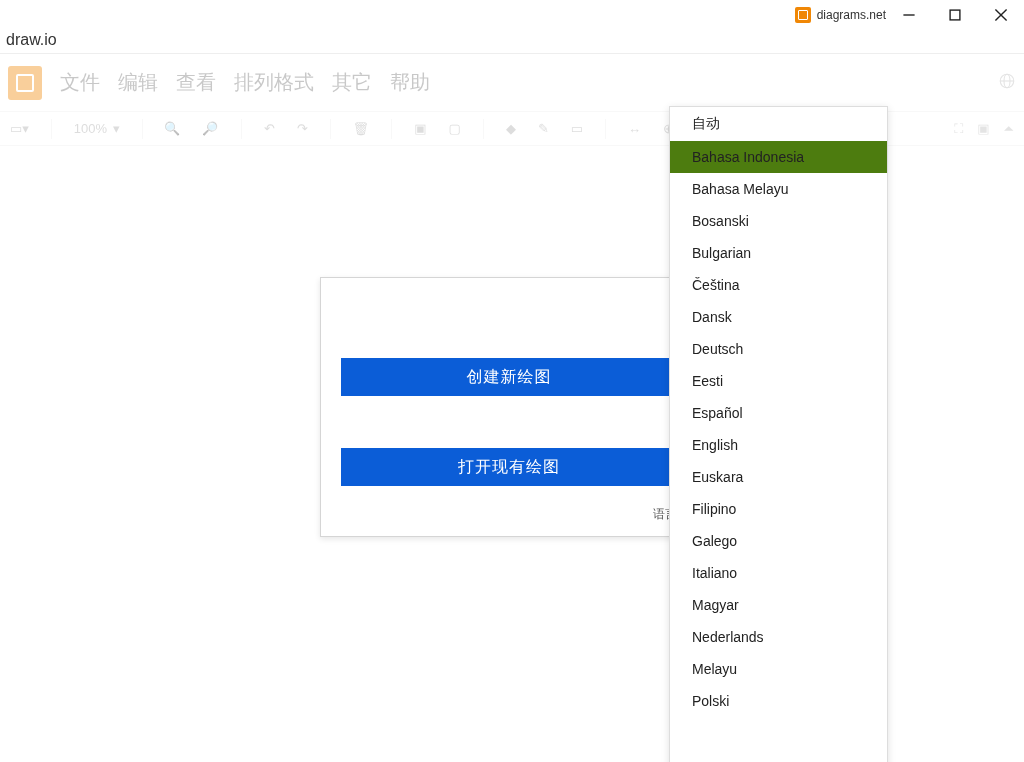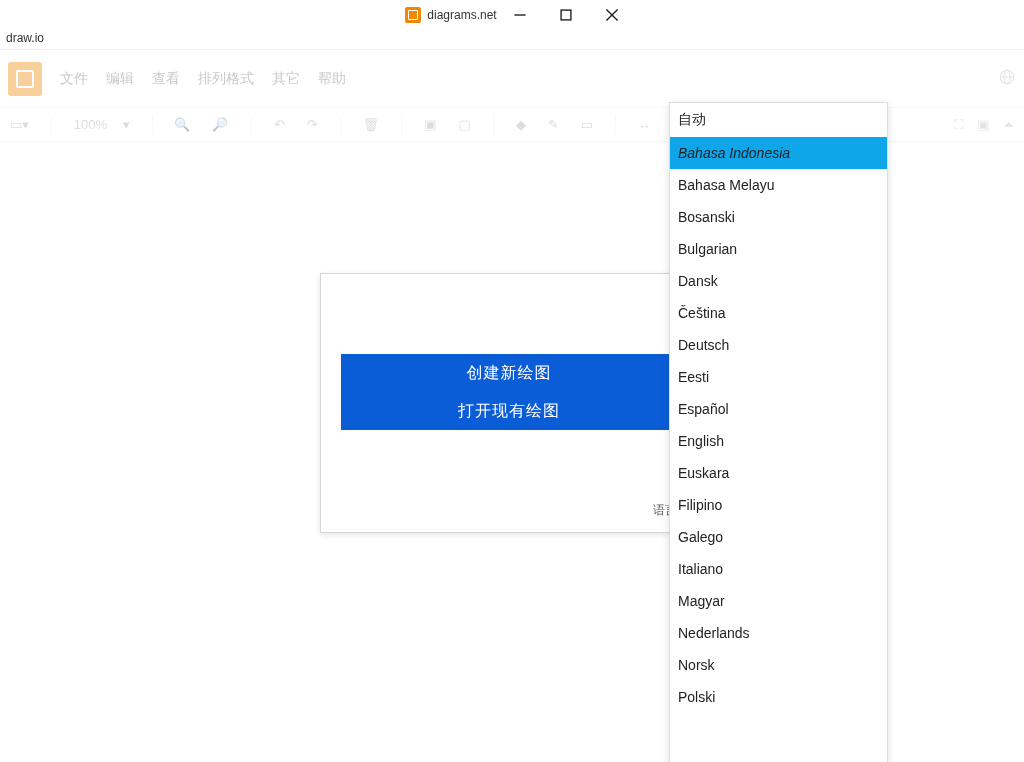--- a/index.html
+++ b/index.html
@@ -1,45 +1,45 @@
 <!DOCTYPE html>
 <html><head>
 <meta charset="utf-8">
 <style>
   * { box-sizing: border-box; }
   html, body { margin:0; padding:0; width:1024px; height:762px; font-family: "Segoe UI", Arial, sans-serif; background:#fff; overflow:hidden; }
-  .titlebar { height:30px; display:flex; align-items:center; justify-content:center; padding-left:16px; background:#fff; }
+  .titlebar { height:30px; display:flex; align-items:center; justify-content:flex-end; padding-left:16px; background:#fff; }
   .titlebar-left { display:flex; align-items:center; gap:6px; }
   .app-icon { width:16px; height:16px; background:#f08705; border-radius:2px; position:relative; }
   .app-icon::before { content:""; position:absolute; inset:3px; border:1px solid #fff; border-radius:1px; }
   .title-text { font-size:12px; color:#333; }
   .win-controls { display:flex; }
   .win-btn { width:46px; height:30px; display:flex; align-items:center; justify-content:center; font-size:11px; color:#222; }
-  .subtitle { padding:1px 6px 4px 6px; font-size:12px; color:#333; }
+  .subtitle { padding:1px 6px 4px 6px; font-size:16px; color:#333; }
   .app-chrome { position:relative; height:702px; border-top:1px solid #eee; }
   .dim-overlay { position:absolute; inset:0; background:rgba(255,255,255,0.6); z-index:1; pointer-events:none; }
   .header { height:58px; display:flex; align-items:center; padding:0 8px; border-bottom:1px solid #eee; }
   .logo { width:34px; height:34px; background:#f08705; border-radius:3px; margin-right:18px; position:relative; }
   .logo::after { content:""; position:absolute; left:8px; right:8px; top:8px; bottom:8px; border:2px solid #fff; border-radius:2px; }
-  .menubar { display:flex; gap:18px; font-size:14px; color:#777; }
+  .menubar { display:flex; gap:18px; font-size:20px; color:#777; }
   .menubar span { cursor:default; }
   .globe { margin-left:auto; color:#aaa; }
   .toolbar { height:34px; border-bottom:1px solid #eee; display:flex; align-items:center; padding:0 10px; gap:22px; color:#aaa; font-size:13px; }
   .tb-sep { width:1px; height:20px; background:#eee; }
-  .zoom { display:flex; align-items:center; gap:16px; }
+  .zoom { display:flex; align-items:center; gap:6px; }
   .right-icons { margin-left:auto; display:flex; gap:14px; color:#bbb; }
   .canvas-area { position:absolute; top:92px; left:0; right:0; bottom:0; background:#fff; }
   .modal { position:absolute; z-index:2; left:320px; top:223px; width:378px; height:260px; background:#fff; border:1px solid #d5d5d5; box-shadow:0 2px 6px rgba(0,0,0,0.1); display:flex; flex-direction:column; align-items:stretch; padding:80px 20px 14px 20px; }
-  .big-btn { height:38px; background:#0b5dd7; color:#fff; font-size:16px; border:none; display:flex; align-items:center; justify-content:center; cursor:pointer; letter-spacing:1px; }
-  .big-btn:last-of-type { margin-bottom:0; }
+  .big-btn { height:38px; background:#0b5dd7; color:#fff; font-size:16px; border:none; display:flex; align-items:center; justify-content:center; margin-bottom:12px; cursor:pointer; letter-spacing:1px; }
+  .big-btn:last-of-type { margin-bottom:0;margin-top:40px; }
   .modal-foot { margin-top:auto; display:flex; justify-content:flex-end; font-size:12px; color:#555; line-height:1.15; text-align:left; }
   .lang-dropdown { position:absolute; z-index:3; left:669px; top:52px; width:219px; max-height:700px; background:#fff; border:1px solid #ddd; box-shadow:0 2px 8px rgba(0,0,0,.12); overflow:hidden; }
   .lang-list { height:700px; overflow-y:auto; }
-  .lang-item { padding:8px 8px; font-size:14px; color:#222; cursor:pointer; }
-  .lang-item.highlight { background:#0ea5e9;font-style:italic; }
+  .lang-item { padding:8px 22px; font-size:14px; color:#222; cursor:pointer; }
+  .lang-item.highlight { background:#4d7c0f; }
   .lang-list::-webkit-scrollbar { width:7px; }
   .lang-list::-webkit-scrollbar-thumb { background:#cfcfcf; border-radius:3px; }
   .lang-list::-webkit-scrollbar-track { background:#f5f5f5; }
   svg.icon { width:14px; height:14px; display:block; }
 </style>
 </head>
 <body>
 
 <div class="titlebar">
   <div class="titlebar-left">
@@ -135,29 +135,29 @@
     </div>
   </div>
 
   <div class="lang-dropdown">
     <div class="lang-list" id="lang-list">
         <div class="lang-item">自动</div>
         <div class="lang-item highlight">Bahasa Indonesia</div>
         <div class="lang-item">Bahasa Melayu</div>
         <div class="lang-item">Bosanski</div>
         <div class="lang-item">Bulgarian</div>
+        <div class="lang-item">Čeština</div>
         <div class="lang-item">Dansk</div>
-        <div class="lang-item">Čeština</div>
         <div class="lang-item">Deutsch</div>
         <div class="lang-item">Eesti</div>
         <div class="lang-item">Español</div>
         <div class="lang-item">English</div>
         <div class="lang-item">Euskara</div>
         <div class="lang-item">Filipino</div>
         <div class="lang-item">Galego</div>
         <div class="lang-item">Italiano</div>
         <div class="lang-item">Magyar</div>
         <div class="lang-item">Nederlands</div>
-        <div class="lang-item">Norsk</div>
+        <div class="lang-item">Melayu</div>
         <div class="lang-item">Polski</div>
       </div>
   </div>
 </div>
 
 </body></html>

